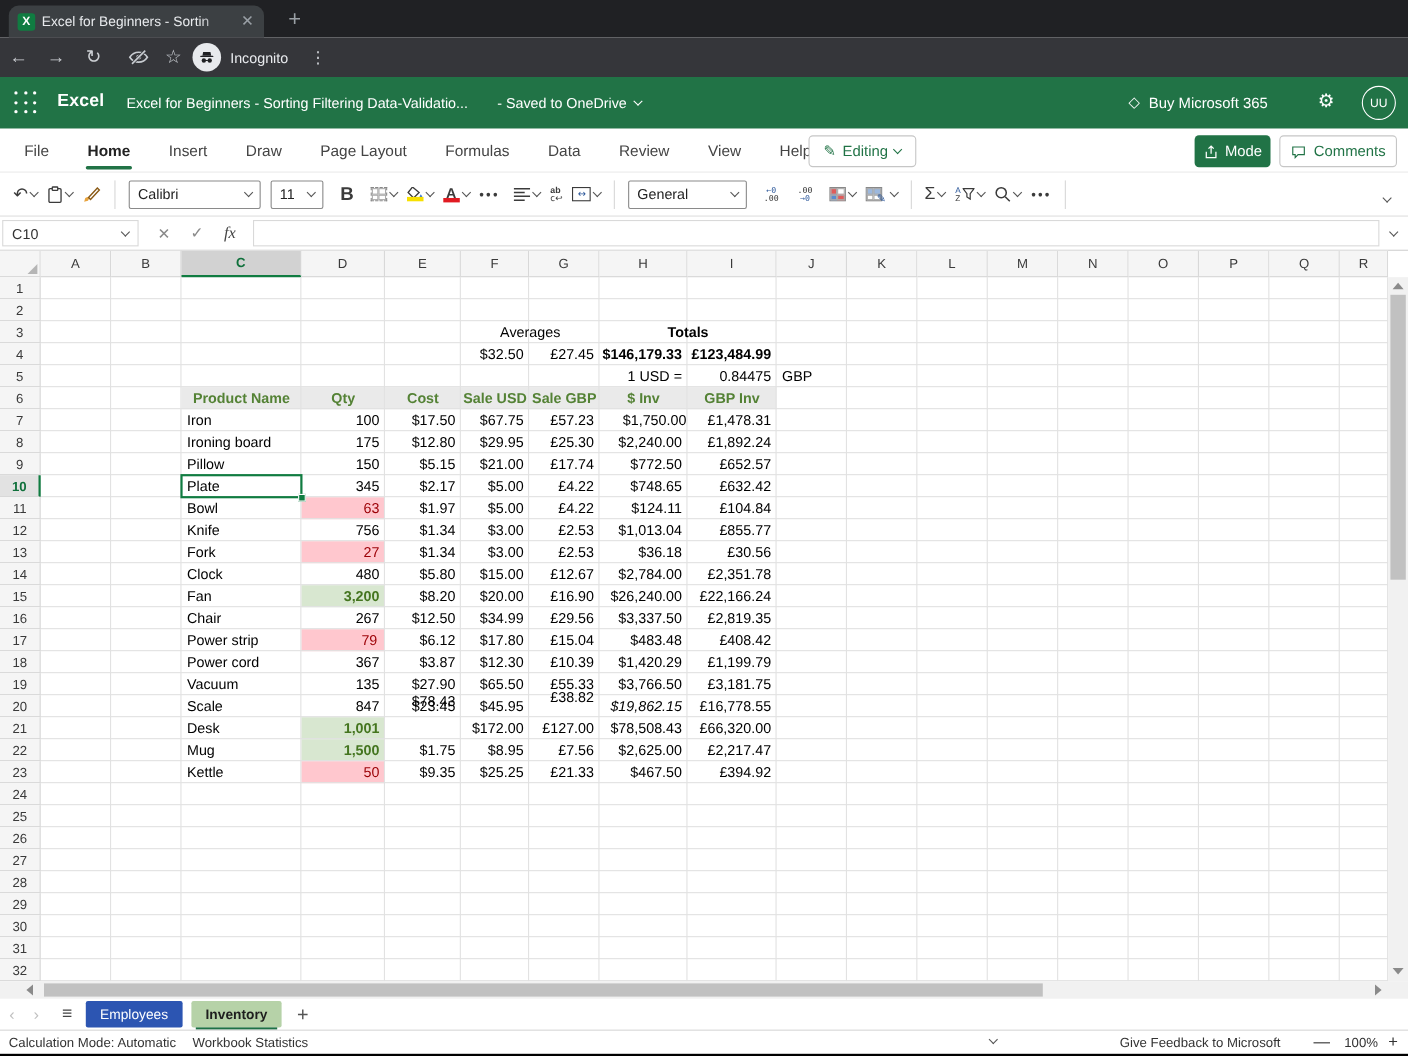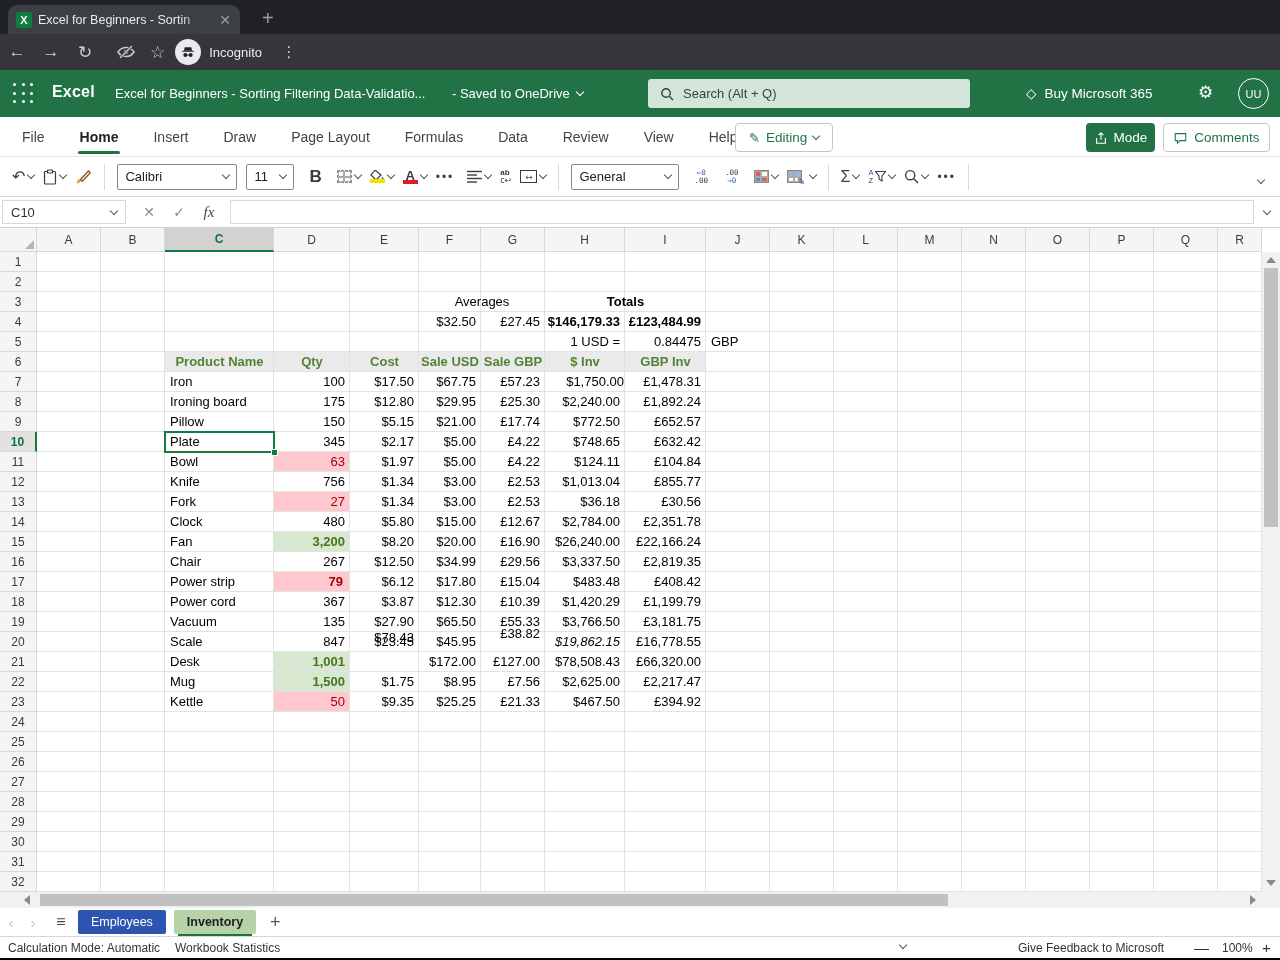--- a/index.html
+++ b/index.html
@@ -179,27 +179,20 @@
         <span></span>
         <span></span>
         <span></span>
         <span></span>
     </div>
     <div id="appname" class="abs">Excel</div>
     <div id="doctitle" class="abs">Excel for Beginners - Sorting Filtering Data-Validatio...</div>
     <div id="savedst" class="abs">
       <span>- Saved to OneDrive</span>
       <span class="chev" style="border-color:#fff;"></span>
-    </div>
-    <div id="searchbox" class="abs">
-      <svg width="14" height="14" viewBox="0 0 14 14">
-        <circle cx="6" cy="6" r="4.2" fill="none" stroke="#2c4a3a" stroke-width="1.4"></circle>
-        <line x1="9.3" y1="9.3" x2="13" y2="13" stroke="#2c4a3a" stroke-width="1.4"></line>
-      </svg>
-      <span>Search (Alt + Q)</span>
     </div>
     <div id="buy" class="abs">
       <span style="font-family:'DejaVu Sans',sans-serif;">◇</span>
       <span>Buy Microsoft 365</span>
     </div>
     <div id="gear" class="abs">⚙</div>
     <div id="avatar" class="abs">
       <span>UU</span>
     </div>
   </div>
@@ -560,21 +553,21 @@
       <div class="gc r" style="left: 625px; top: 304px; width: 81px; height: 20px;">£22,166.24</div>
       <div class="gc l" style="left: 165px; top: 324px; width: 109px; height: 20px;">Chair</div>
       <div class="gc r" style="left: 274px; top: 324px; width: 76px; height: 20px;">267</div>
       <div class="gc r" style="left: 350px; top: 324px; width: 69px; height: 20px;">$12.50</div>
       <div class="gc r" style="left: 419px; top: 324px; width: 62px; height: 20px;">$34.99</div>
       <div class="gc r" style="left: 481px; top: 324px; width: 64px; height: 20px;">£29.56</div>
       <div class="gc r" style="left: 545px; top: 324px; width: 80px; height: 20px;">$3,337.50</div>
       <div class="gc r" style="left: 625px; top: 324px; width: 81px; height: 20px;">£2,819.35</div>
       <div class="gc l" style="left: 165px; top: 344px; width: 109px; height: 20px;">Power strip</div>
       <div class="fill" style="left: 274px; top: 344px; width: 76px; height: 20px; background: rgb(255, 199, 206);"></div>
-      <div class="gc r qlow" style="left: 274px; top: 344px; width: 74px; height: 20px; font-weight: bold;">79</div>
+      <div class="gc r qlow" style="left: 274px; top: 344px; width: 74px; height: 20px;">79</div>
       <div class="gc r" style="left: 350px; top: 344px; width: 69px; height: 20px;">$6.12</div>
       <div class="gc r" style="left: 419px; top: 344px; width: 62px; height: 20px;">$17.80</div>
       <div class="gc r" style="left: 481px; top: 344px; width: 64px; height: 20px;">£15.04</div>
       <div class="gc r" style="left: 545px; top: 344px; width: 80px; height: 20px;">$483.48</div>
       <div class="gc r" style="left: 625px; top: 344px; width: 81px; height: 20px;">£408.42</div>
       <div class="gc l" style="left: 165px; top: 364px; width: 109px; height: 20px;">Power cord</div>
       <div class="gc r" style="left: 274px; top: 364px; width: 76px; height: 20px;">367</div>
       <div class="gc r" style="left: 350px; top: 364px; width: 69px; height: 20px;">$3.87</div>
       <div class="gc r" style="left: 419px; top: 364px; width: 62px; height: 20px;">$12.30</div>
       <div class="gc r" style="left: 481px; top: 364px; width: 64px; height: 20px;">£10.39</div>

